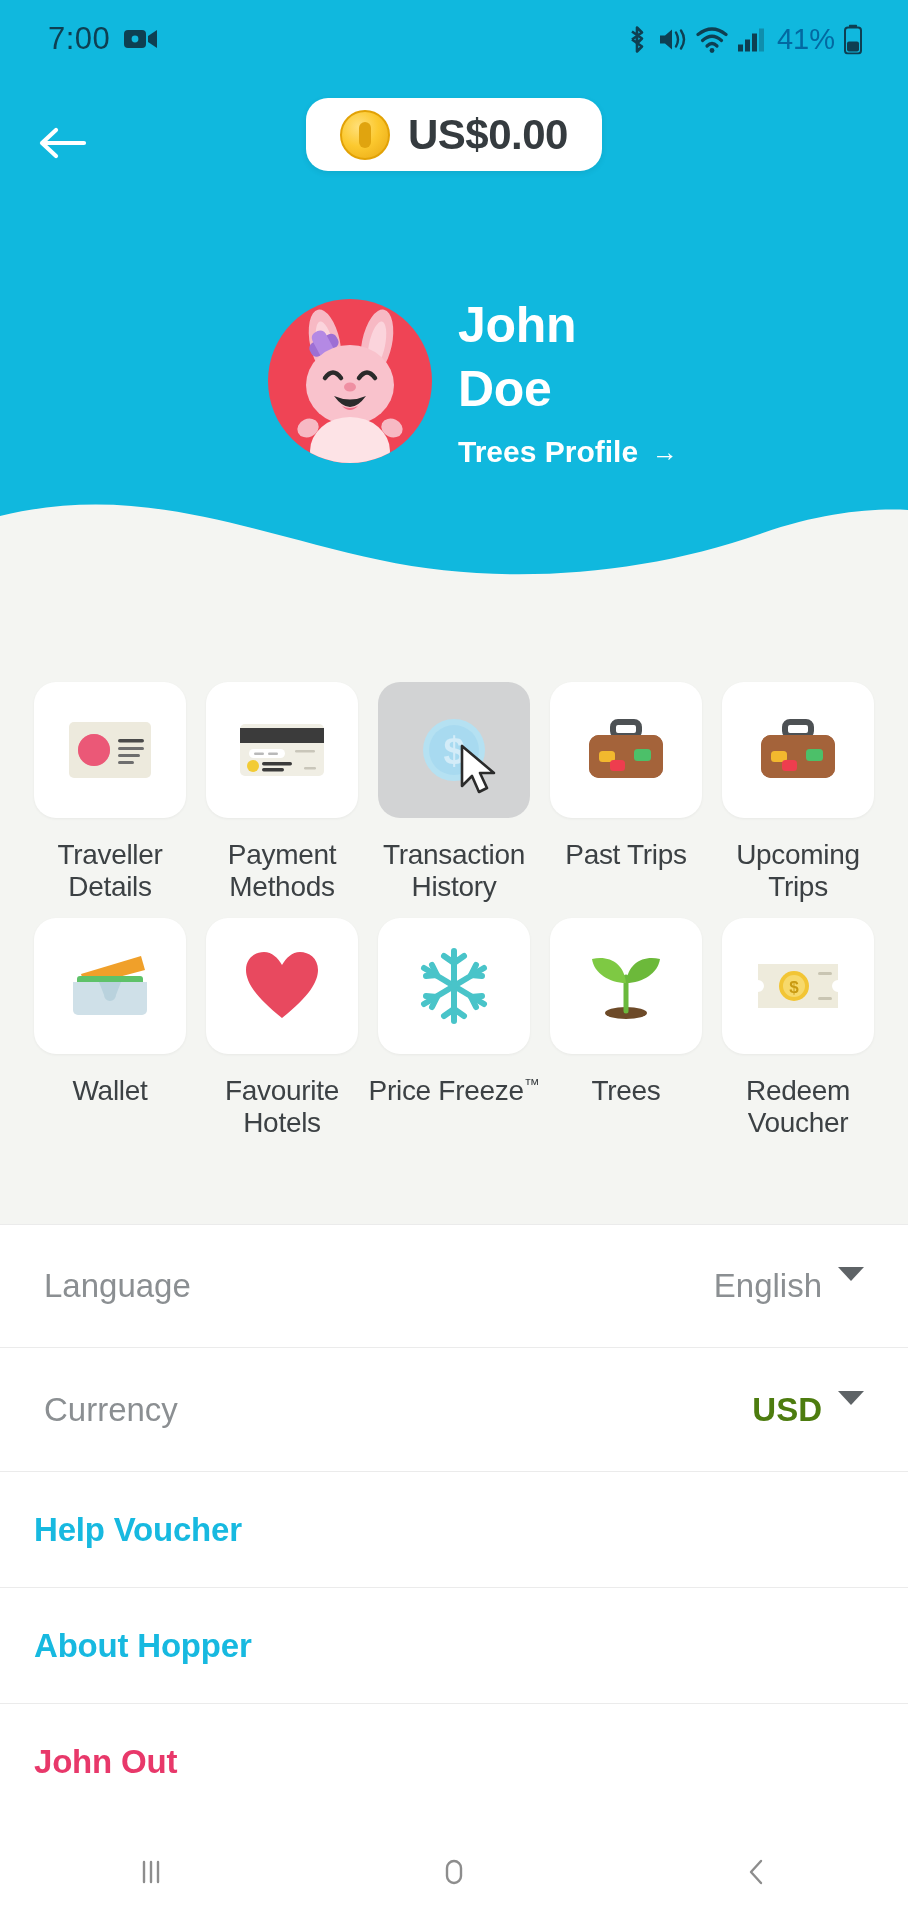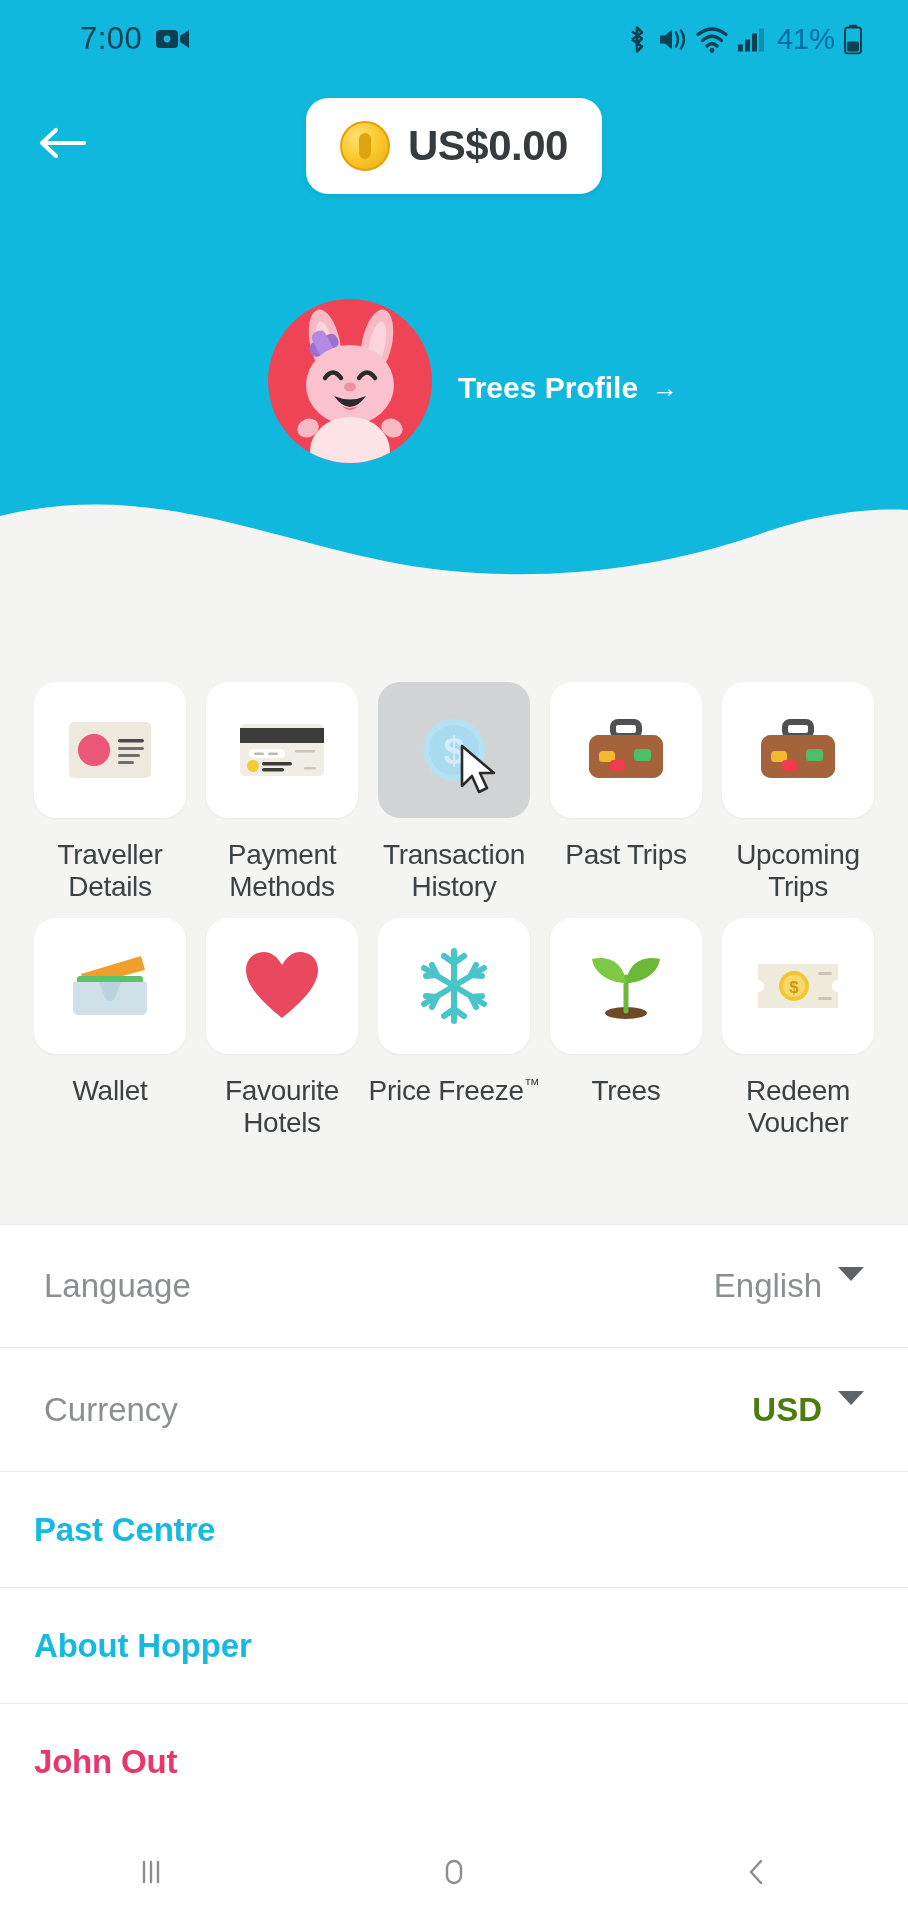--- a/index.html
+++ b/index.html
@@ -14,21 +14,21 @@
   
   .hero {
     position:absolute; left:0; top:0; width:908px; height:600px;
     background:#10b8de; overflow:hidden;
   }
   .hero-wave { position:absolute; left:0; bottom:-2px; width:908px; height:130px; }
 
   
   .statusbar {
     position:absolute; left:0; top:0; width:908px; height:78px;
-    display:flex; align-items:center; z-index:6;padding-left:32px;
+    display:flex; align-items:center; z-index:6;
   }
   .sb-left { display:flex; align-items:center; gap:14px; margin-left:48px; }
   .sb-time {
     font-size:31px; font-weight:400; color:#0e3f52; letter-spacing:.5px;
   }
   .sb-right {
     position:absolute; right:46px; top:50%; transform:translateY(-50%);
     display:flex; align-items:center; gap:9px;
   }
   .sb-batt-text { font-size:29px; color:#0369a1; font-weight:400; margin-left:3px; }
@@ -36,21 +36,21 @@
 
   
   .topbar { position:absolute; left:0; top:96px; width:908px; height:100px; z-index:5; }
   .back-btn {
     position:absolute; left:24px; top:8px;
     width:78px; height:78px;
     display:flex; align-items:center; justify-content:center;
   }
   .balance-pill {
     position:absolute; left:50%; transform:translateX(-50%); top:2px;
-    height:96px; min-width:296px;
+    height:73px; min-width:296px;
     background:#ffffff; border-radius:22px;
     display:flex; align-items:center; justify-content:center; gap:18px;
     padding:0 34px;
     box-shadow:0 2px 6px rgba(0,0,0,.08);
   }
   .coin {
     width:50px; height:50px; border-radius:50%;
     background:radial-gradient(circle at 36% 32%, #ffe07a 0%, #fcc92f 46%, #e8a713 100%);
     border:2px solid #e2a206;
     position:relative; flex:none;
@@ -235,20 +235,24 @@
         <path d="M57 79 q8 -11 16 0" fill="none" stroke="#2b2b2b" stroke-width="4.5" stroke-linecap="round"></path>
         <path d="M91 79 q8 -11 16 0" fill="none" stroke="#2b2b2b" stroke-width="4.5" stroke-linecap="round"></path>
 
         <ellipse cx="82" cy="88" rx="6" ry="4.5" fill="#ef8fa2"></ellipse>
 
         <path d="M66 97 q16 22 32 0 q-16 7 -32 0 Z" fill="#2b2b2b"></path>
         <path d="M74 107 q8 8 16 0 q-8 4 -16 0 Z" fill="#ef6f88"></path>
       </svg>
     </div>
     <div class="pinfo">
+      <div class="pname">
+        <div>John</div>
+        <div>Doe</div>
+      </div>
       <div class="pedit">
         <span>Trees Profile</span>
         <span class="pedit-arrow">→</span>
       </div>
     </div>
   </div>
 
   <div class="grid-sec">
 
     <div class="grid-row r1">
@@ -411,21 +415,21 @@
 
     <div class="row">
       <span class="row-label">Currency</span>
       <span class="row-right">
         <span class="row-value accent">USD</span>
         <span class="caret"></span>
       </span>
     </div>
 
     <div class="link-row">
-      <span class="link-text">Past Centre</span>
+      <span class="link-text">Help Voucher</span>
     </div>
 
     <div class="link-row">
       <span class="link-text">About Hopper</span>
     </div>
 
     <div class="link-row last">
       <span class="link-text danger">John Out</span>
     </div>
 

